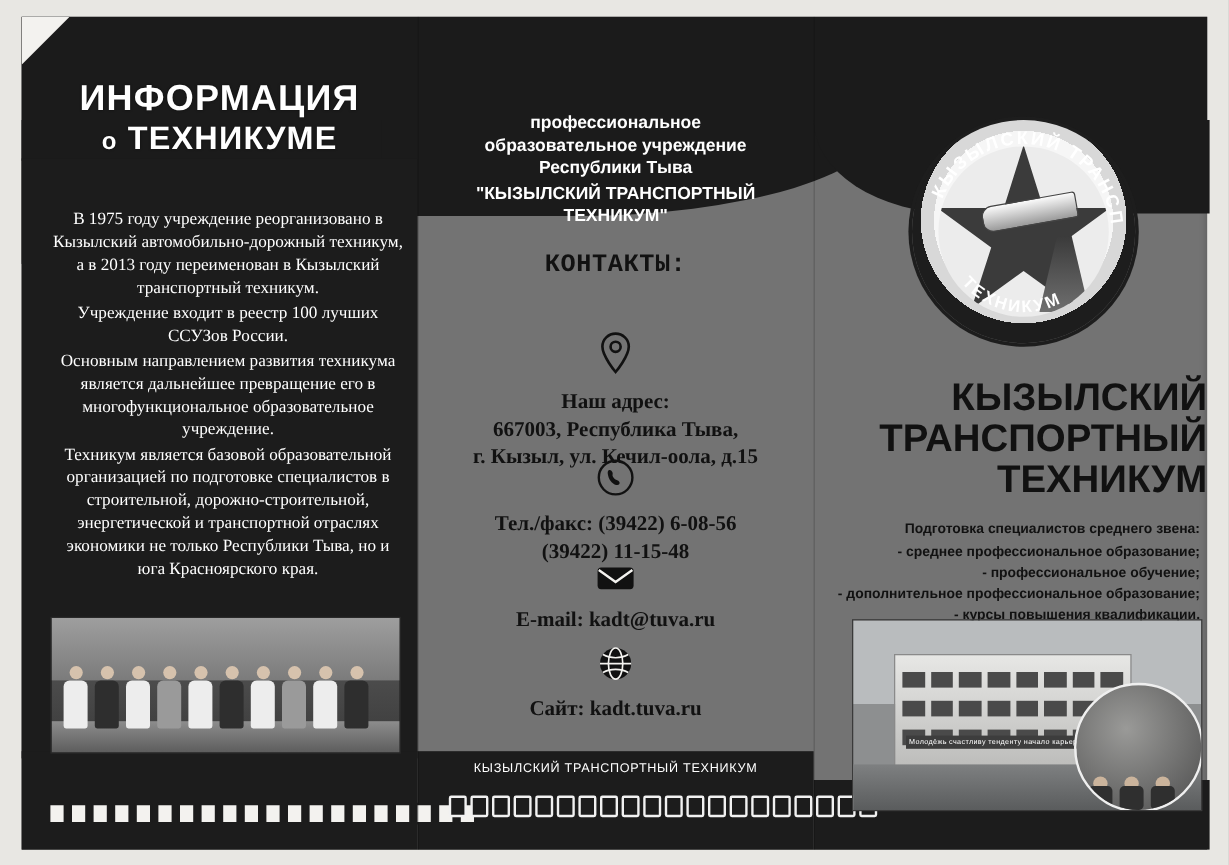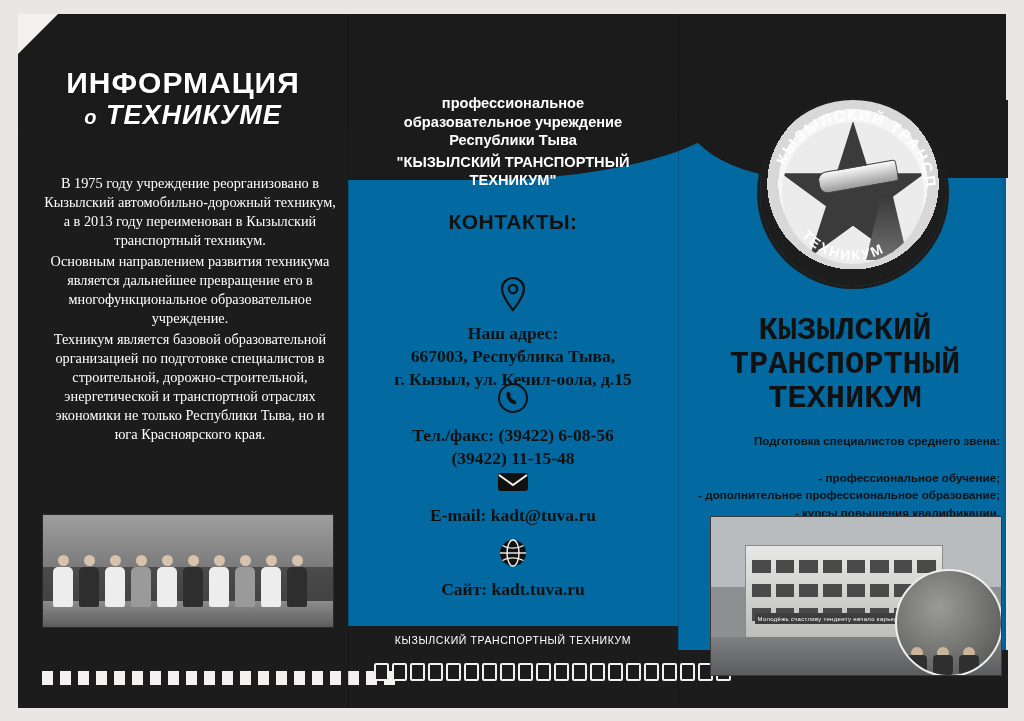--- a/index.html
+++ b/index.html
@@ -12,21 +12,21 @@
   #sheet{
     position:relative;
     width:1024px;height:721px;
     background:#e8e7e3;
   }
   
   .paper{
     position:absolute;
     left:18px;top:14px;
     width:988px;height:694px;
-    background:#0369a1;
+    background:#737373;
     box-shadow:0 0 6px rgba(0,0,0,.25) inset;
   }
   
   .topband{
     position:absolute;left:0;top:0;width:988px;height:120px;
     background:#1b1b1b;
   }
   .topband .curve{
     position:absolute;left:0;top:86px;width:360px;height:120px;
     background:#1b1b1b;
@@ -77,21 +77,21 @@
   
   .info-title{
     position:absolute;left:0;top:52px;width:330px;
     text-align:center;color:#fff;
     font-family:"Liberation Sans",sans-serif;
     font-weight:bold;letter-spacing:1px;
     line-height:1.12;
     text-shadow:0 0 2px rgba(0,0,0,.6);
   }
   .info-title .l1{font-size:30px;display:block;}
-  .info-title .l2{font-size:27px;display:block;font-style:italic;}
+  .info-title .l2{font-size:27px;display:block;}
   .info-title .l2 .small{font-size:20px;}
 
   .info-body{
     position:absolute;left:26px;top:160px;width:292px;
     color:#ffffff;
     font-family:"Liberation Serif",serif;
     font-size:14.3px;line-height:1.33;
     text-align:center;
   }
   .info-body p{margin:0 0 2px 0;}
@@ -122,21 +122,21 @@
     position:absolute;left:336px;top:62px;width:318px;
     text-align:center;color:#ffffff;
     font-family:"Liberation Sans",sans-serif;
     font-weight:bold;font-size:14.6px;line-height:1.26;
   }
   .org-name .quoted{display:block;margin-top:3px;}
 
   .contacts-h{
     position:absolute;left:336px;top:196px;width:318px;
     text-align:center;
-    font-family:Liberation Sans, sans-serif;
+    font-family:Liberation Mono, monospace;
     font-weight:bold;font-size:21px;color:#111;
     letter-spacing:.5px;
   }
   .cblock{
     position:absolute;width:318px;left:336px;text-align:center;
     color:#111;
   }
   .cicon{display:block;margin:0 auto 6px auto;}
   .clabel{
     font-family:"Liberation Serif",serif;
@@ -198,22 +198,22 @@
     transform:rotate(-10deg);
     border:1px solid #444;
   }
   .logo .ringtext{
     position:absolute;left:0;top:0;width:186px;height:186px;
   }
   .logo .ringtext svg{display:block;}
 
   .uni-title{
     position:absolute;left:666px;top:300px;width:322px;
-    text-align:center;color:#111;
-    font-family:Liberation Mono, monospace;
+    text-align:right;color:#111;
+    font-family:Liberation Sans, sans-serif;
     font-weight:bold;line-height:1.07;
   }
   .uni-title .t1{font-size:32px;display:block;}
   .uni-title .t2{font-size:32px;display:block;}
   .uni-title .t3{font-size:32px;display:block;}
 
   .uni-sub{
     position:absolute;left:672px;top:418px;width:310px;
     text-align:right;color:#111;
     font-family:"Liberation Sans",sans-serif;
@@ -281,20 +281,21 @@
     <div class="info-title">
       <span class="l1">ИНФОРМАЦИЯ</span>
       <span class="l2">
         <span class="small">о</span>
         <span>ТЕХНИКУМЕ</span>
       </span>
     </div>
 
     <div class="info-body">
       <p>В 1975 году учреждение реорганизовано в Кызылский автомобильно-дорожный техникум, а в 2013 году переименован в Кызылский транспортный техникум.</p>
+      <p>Учреждение входит в реестр 100 лучших ССУЗов России.</p>
       <p>Основным направлением развития техникума является дальнейшее превращение его в многофункциональное образовательное учреждение.</p>
       <p>Техникум является базовой образовательной организацией по подготовке специалистов в строительной, дорожно-строительной, энергетической и транспортной отраслях экономики не только Республики Тыва, но и юга Красноярского края.</p>
     </div>
 
     <div class="photo-left">
       <div class="wall"></div>
       <div class="floor"></div>
       <div class="ppl" style="left:10px;">
           <div class="head"></div>
           <div class="body"></div>
@@ -466,21 +467,21 @@
     </div>
 
     <div class="uni-title">
       <span class="t1">КЫЗЫЛСКИЙ</span>
       <span class="t2">ТРАНСПОРТНЫЙ</span>
       <span class="t3">ТЕХНИКУМ</span>
     </div>
 
     <div class="uni-sub">
       <span class="head">Подготовка специалистов среднего звена:</span>
-      <br>
+      <span>- среднее профессиональное образование;</span><br>
       <span>- профессиональное обучение;</span><br>
       <span>- дополнительное профессиональное образование;</span><br>
       <span>- курсы повышения квалификации.</span>
     </div>
 
     <div class="photo-right">
       <div class="bld">
         <div class="row" style="top:14px;">
             <b></b>
             <b></b>

